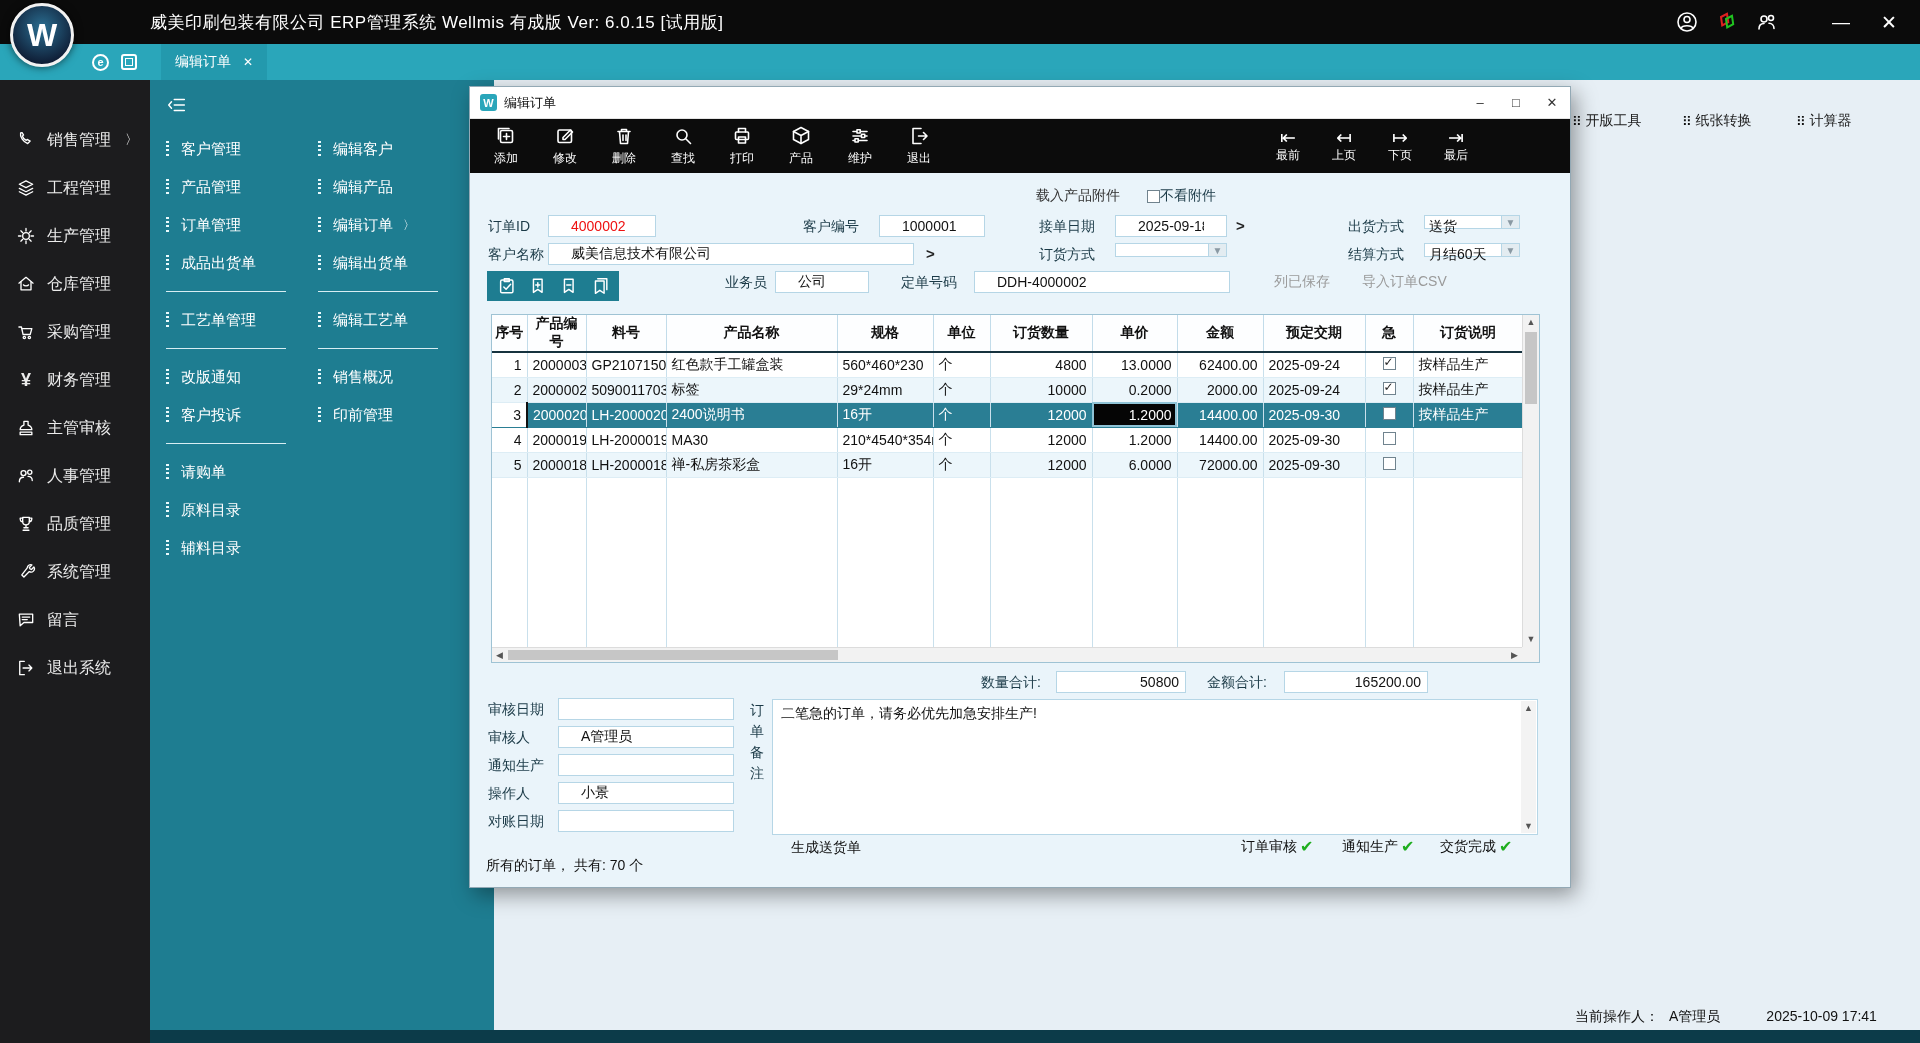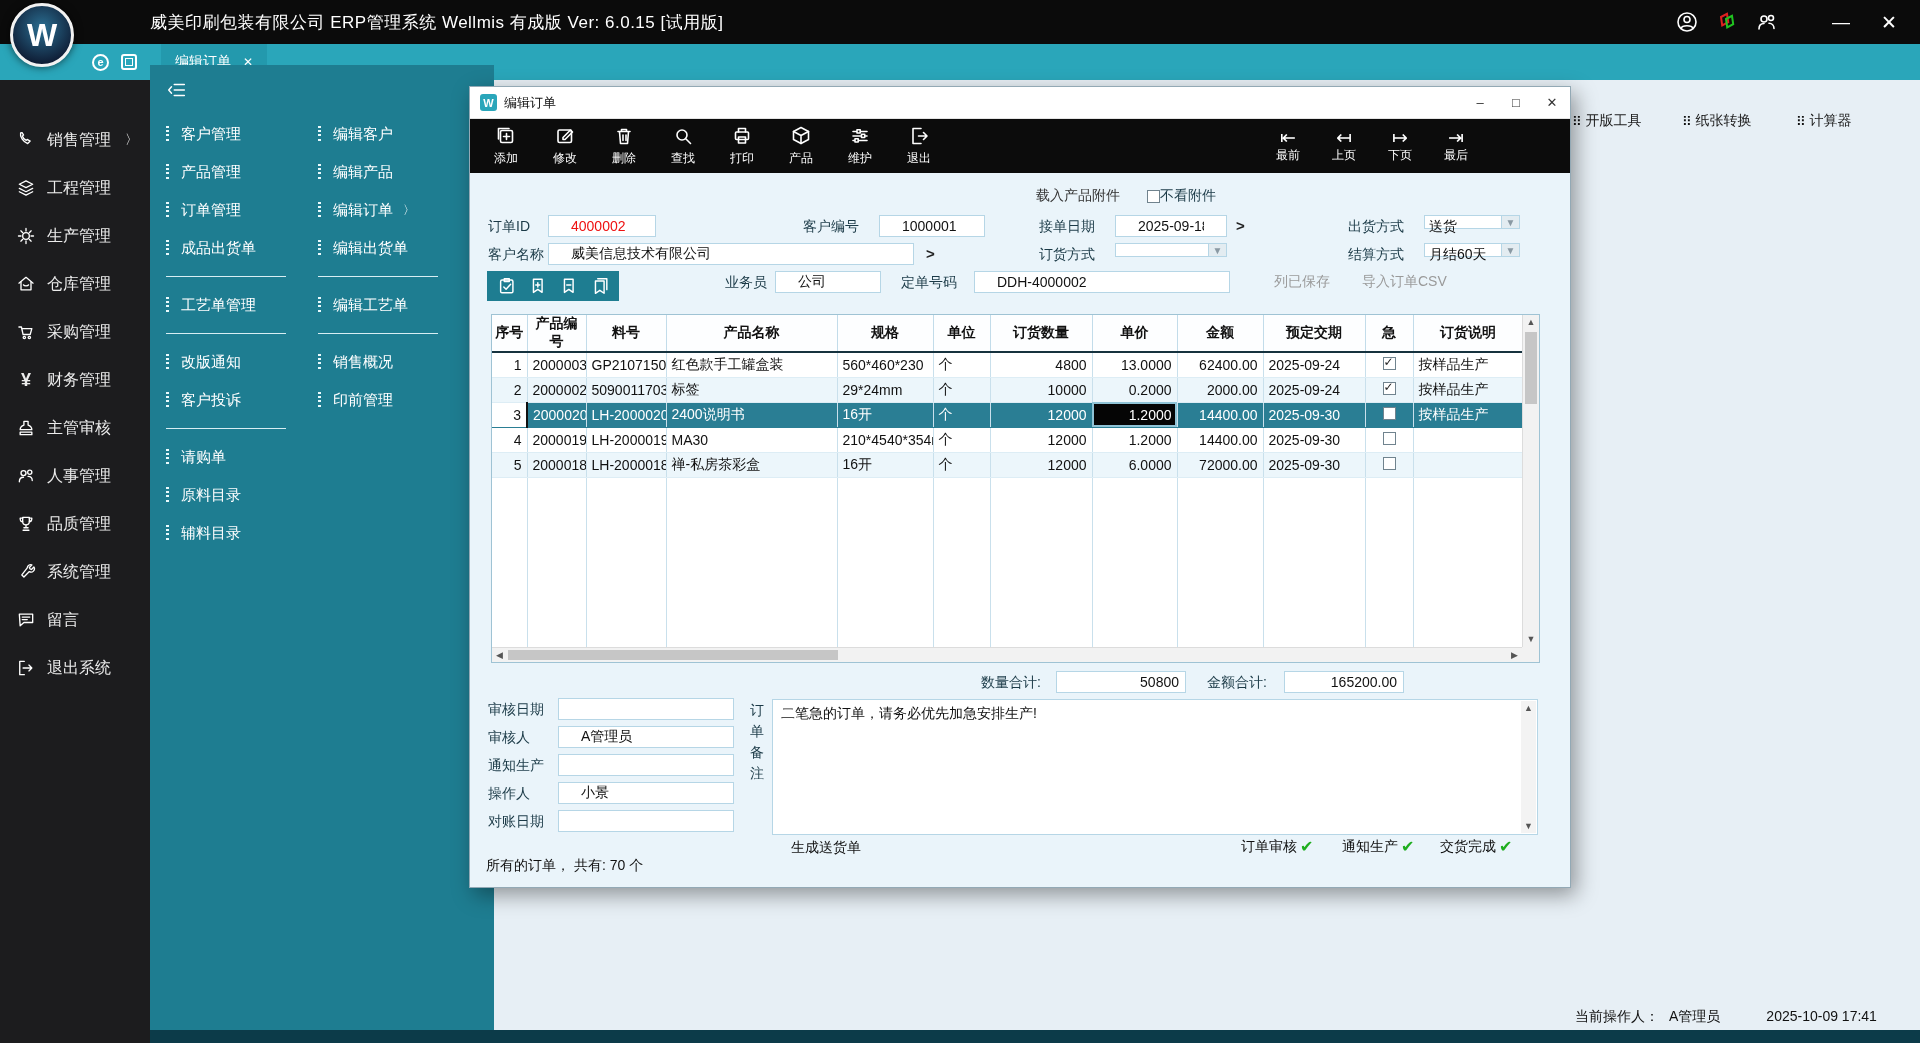--- a/index.html
+++ b/index.html
@@ -27,21 +27,21 @@
   .tab-close { font-size:12px; }
 
   
   .sidebar { position:absolute; top:80px; left:0; width:150px; bottom:0; background:#1c1c1e; color:#ececec; padding-top:36px; z-index:2; }
   .side-item { height:48px; display:flex; align-items:center; gap:11px; padding-left:16px; font-size:16px; }
   .side-item svg { flex:0 0 auto; }
   .side-yen { width:20px; text-align:center; font-size:18px; font-weight:700; }
   .side-arrow { margin-left:auto; margin-right:12px; font-size:13px; }
 
   
-  .submenu { position:absolute; top:65px; left:150px; width:344px; bottom:13px; background:#1e7d91; color:#fff; z-index:1;text-align:right; }
+  .submenu { position:absolute; top:80px; left:150px; width:344px; bottom:13px; background:#1e7d91; color:#fff; z-index:1;text-align:right; }
   .collapse-ico { position:absolute; left:16px; top:14px; }
   .mcol { position:absolute; top:50px; }
   .mcol1 { left:16px; width:145px; }
   .mcol2 { left:168px; width:135px; }
   .menu-item { height:38px; display:flex; align-items:center; font-size:15px; }
   .grip { width:3px; height:16px; margin-right:12px; flex:0 0 auto;
           background:repeating-linear-gradient(to bottom,#eafafd 0 2px,transparent 2px 4.2px); }
   .menu-div { border-top:1px solid #d8eef3; margin:9px 0; width:120px; }
   .mi-arrow { margin-left:10px; font-size:12px; }
 
@@ -509,21 +509,21 @@
         <svg class="ic" width="20" height="20" viewBox="0 0 22 22">
             <path d="M6 3.5h9.5V18l-4.7-3.2L6 18z"></path>
             <path d="M8.5 9.8h4.5"></path>
           </svg>
         <svg class="ic" width="20" height="20" viewBox="0 0 22 22">
             <path d="M6 5.5h9.5V19l-4.7-3.2L6 19z"></path>
             <path d="M8.5 3h10v12"></path>
           </svg>
       </div>
       <span class="f-label" style="left:255px;top:98px">业务员</span>
-      <input class="f-input" style="left: 305px; top: 98px; width: 106px;" value="公司">
+      <input class="f-input" style="left: 305px; top: 98px; width: 94px;" value="公司">
       <span class="f-label" style="left:431px;top:98px">定单号码</span>
       <input class="f-input" style="left: 504px; top: 98px; width: 256px;" value="DDH-4000002">
       <span class="link-grey" style="left:804px;top:100px">列已保存</span>
       <span class="link-grey" style="left:892px;top:100px">导入订单CSV</span>
 
       <div class="table-wrap">
         <table>
           <colgroup>
             <col style="width:35px">
               <col style="width:59px">
@@ -650,21 +650,21 @@
           <div class="lf">◀</div>
           <div class="thumb"></div>
           <div class="rt">▶</div>
         </div>
         <div class="corner"></div>
       </div>
 
       <span class="f-label" style="left:511px;top:498px">数量合计:</span>
       <div class="tot-box" style="left:586px;top:498px;width:130px">50800</div>
       <span class="f-label" style="left:737px;top:498px">金额合计:</span>
-      <div class="tot-box" style="left:814px;top:498px;width:120px">165200.00</div>
+      <div class="tot-box" style="left:814px;top:498px;width:144px">165200.00</div>
 
       <span class="f-label" style="left:18px;top:525px">审核日期</span>
       <input class="f-input" style="left: 88px; top: 525px; width: 176px;" value="">
       <span class="f-label" style="left:18px;top:553px">审核人</span>
       <input class="f-input" style="left: 88px; top: 553px; width: 176px;" value="A管理员">
       <span class="f-label" style="left:18px;top:581px">通知生产</span>
       <input class="f-input" style="left: 88px; top: 581px; width: 176px;" value="">
       <span class="f-label" style="left:18px;top:609px">操作人</span>
       <input class="f-input" style="left: 88px; top: 609px; width: 176px;" value="小景">
       <span class="f-label" style="left:18px;top:637px">对账日期</span>

